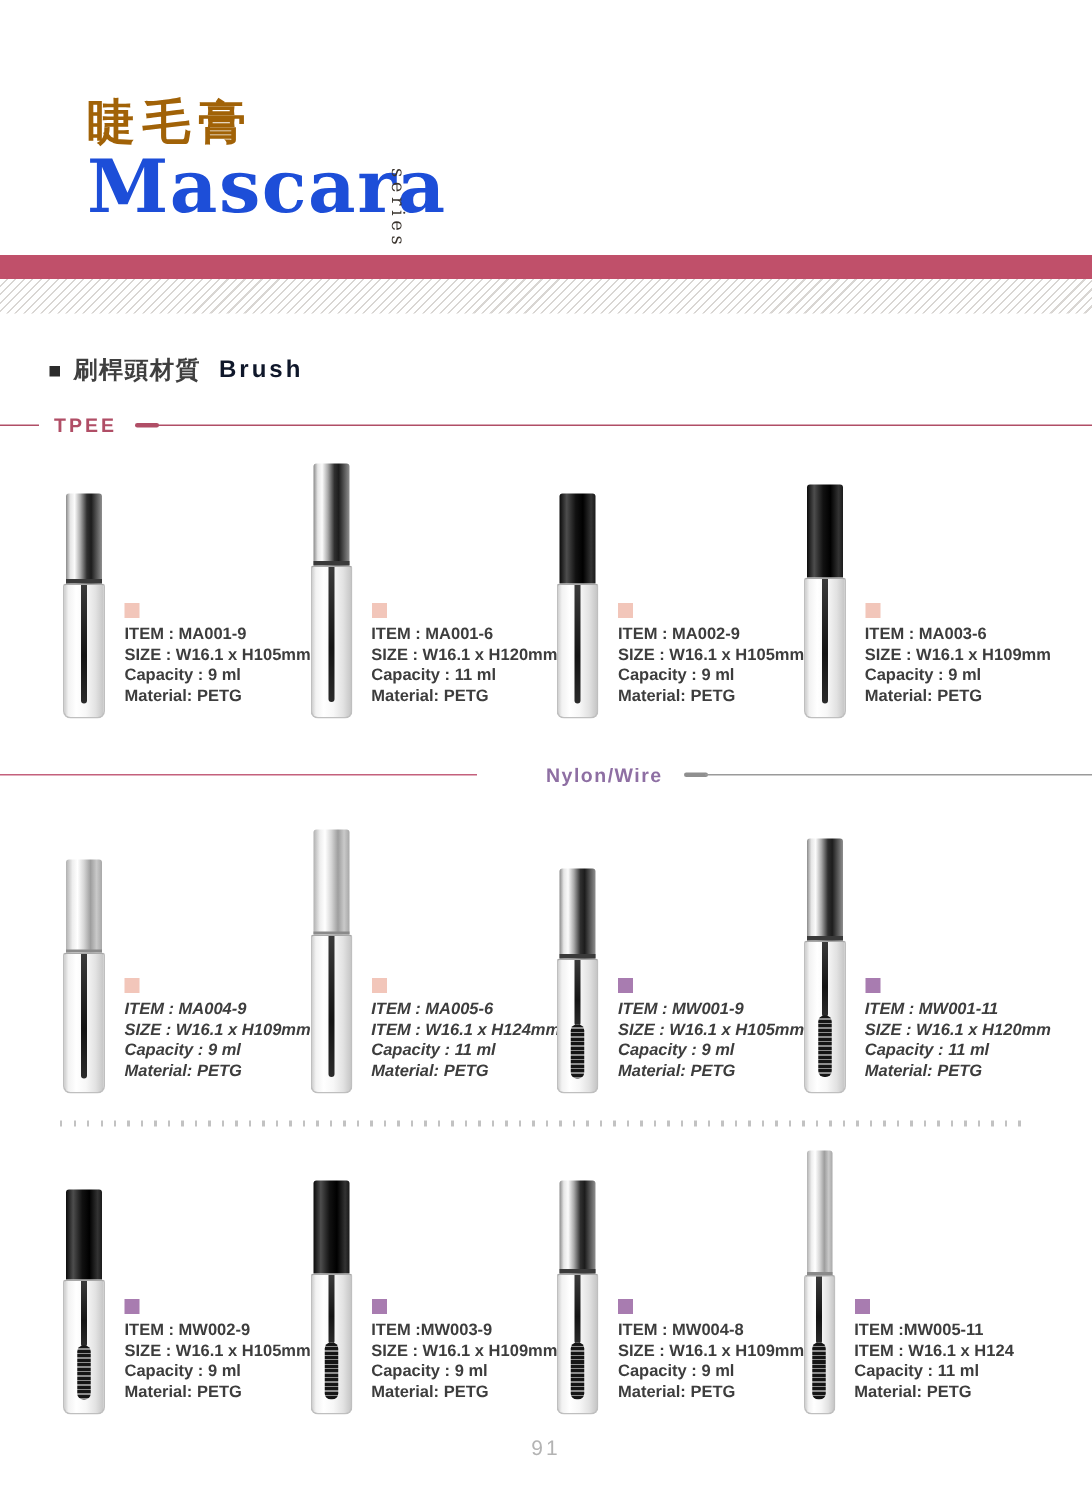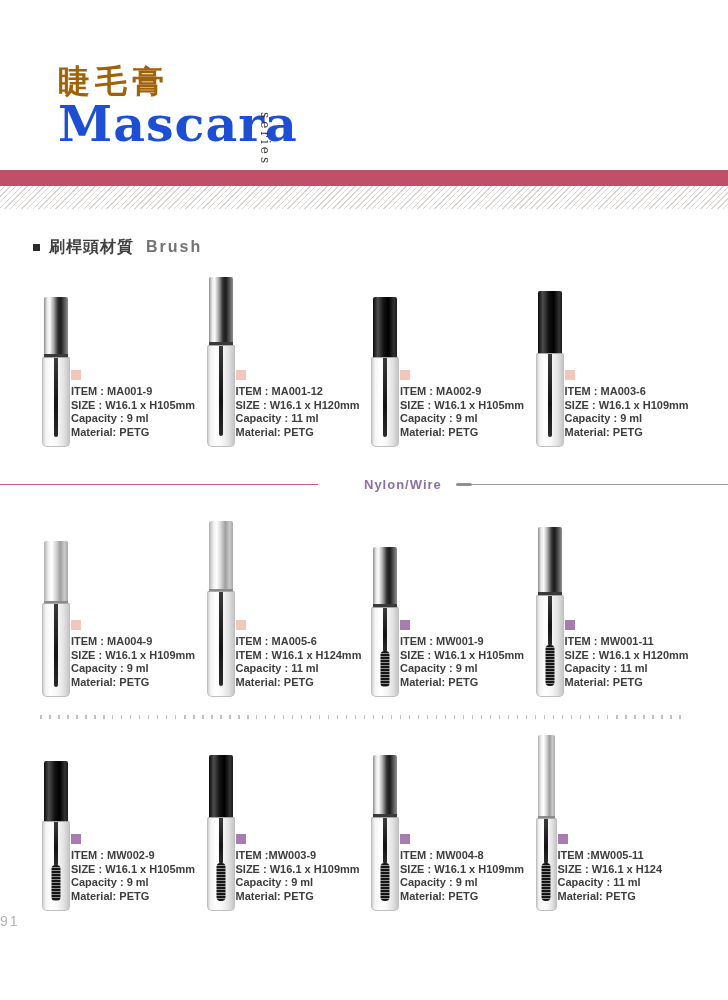--- a/index.html
+++ b/index.html
@@ -13,42 +13,42 @@
   .title-en  { font-family:"DejaVu Serif","Liberation Serif",serif; font-size:49px; font-weight:700; color:#1d4ed8; line-height:1.05; letter-spacing:1px; }
   .series-label { position:absolute; left:272px; top:112px; font-family:"DejaVu Serif","Liberation Serif",serif; font-size:12px; letter-spacing:3px; color:#3a342e; transform:rotate(90deg); transform-origin:left top; white-space:nowrap; }
 
   .bar-maroon { height:16px; background:#c0506a; }
   .bar-stripes { height:23px; background:repeating-linear-gradient(135deg,#ffffff 0 3px,#d9d6d3 3px 4px); }
 
   
   .section-heading { margin:26px 0 0 33px; height:24px; display:flex; align-items:center; }
   .bullet-sq { width:7px; height:7px; background:#2b2b2b; margin-right:9px; }
   .heading-cjk { font-size:16px; font-weight:700; color:#3f3f3f; letter-spacing:1px; }
-  .heading-en { font-size:16px; font-weight:700; color:#737373; letter-spacing:2px; margin-left:12px; }
+  .heading-en { font-size:16px; font-weight:700; color:#0f172a; letter-spacing:2px; margin-left:12px; }
 
   
   .tpee-divider { margin-top:16px; height:16px; display:flex; align-items:center; }
   .tpee-dash { width:26px; height:1px; background:#b04e66; }
   .tpee-label { margin:0 12px 0 10px; font-size:13px; font-weight:700; color:#b04e66; letter-spacing:2px; }
   .arrow-tail { width:16px; height:3px; border-radius:2px; background:#b04e66; margin-right:-2px; }
   .tpee-line { flex:1; height:1px; background:#b04e66; }
 
   .nylon-divider { margin-top:28px; height:18px; display:flex; align-items:center;justify-content:center; }
   .nylon-left { width:318px; height:1px; background:#c4607c; }
   .nylon-label { margin:0 14px 0 46px; font-size:13px; font-weight:700; color:#8e6fa3; letter-spacing:1px; }
   .arrow-tail-gray { width:16px; height:3px; border-radius:2px; background:#8f8f8f; margin-right:-2px; }
   .nylon-line { flex:1; height:1px; background:#9a9a9a; }
 
   .dotted-sep { margin:18px auto 0 auto; width:648px; height:4px;
     background:repeating-linear-gradient(90deg,#c2c2c2 0 1.5px,transparent 1.5px 9px); }
 
   
   .prod-row { display:grid; grid-template-columns:repeat(4,1fr); padding:0 28px 0 42px; }
   .row-1 { margin-top:12px; height:176px; }
-  .row-2 { margin-top:24px; height:180px; }
+  .row-2 { margin-top:24px; height:180px;font-style:italic; }
   .row-3 { margin-top:12px; height:180px; }
   .card { display:flex; align-items:flex-end; height:100%; }
 
   
   .bottle { display:flex; flex-direction:column; align-items:center; flex:0 0 auto; }
   .b-h105 { height:150px; } .b-h109 { height:156px; } .b-h120 { height:170px; } .b-h124 { height:176px; }
   .cap { width:24px; height:40%; position:relative; border-radius:2px 2px 0 0; }
   .cap-silver { background:linear-gradient(90deg,#8a8a8a 0%,#e6e6e6 12%,#fbfbfb 24%,#a9a9a9 40%,#303030 58%,#1c1c1c 70%,#555 85%,#8f8f8f 100%); }
   .cap-silver::after { content:""; position:absolute; bottom:0; left:0; right:0; height:3px; background:#3a3a3a; }
   .cap-bright { background:linear-gradient(90deg,#b0b0b0 0%,#eeeeee 18%,#ffffff 32%,#d5d5d5 50%,#9e9e9e 68%,#c9c9c9 85%,#a8a8a8 100%); }
@@ -58,48 +58,54 @@
     background:linear-gradient(90deg,#cfcfcf 0%,#f2f2f2 10%,#ffffff 30%,#f7f7f7 55%,#e2e2e2 80%,#c6c6c6 100%); }
   .wand { position:absolute; top:0; left:50%; transform:translateX(-50%); width:4px; height:90%;
     background:linear-gradient(180deg,#3a3a3a 0%,#141414 60%,#2a2a2a 100%); border-radius:0 0 2px 2px; }
   .wire .wand { height:50%; }
   .brush { position:absolute; top:49%; left:50%; transform:translateX(-50%); width:9px; height:41%; border-radius:4px;
     background:repeating-linear-gradient(180deg,#151515 0 2px,#8d8d8d 2px 3px); }
   .slim .cap { width:17px; height:47%; }
   .slim .bbody { width:21px; }
 
   
-  .info { margin-left:1px; margin-bottom:8px; width:114px; }
+  .info { margin-left:13px; margin-bottom:8px; width:114px; }
   .sq { width:10px; height:10px; margin-bottom:5px; }
   .sq-pink { background:#f2c6ba; }
   .sq-purple { background:#a87cb0; }
   .iline { font-size:11px; font-weight:700; color:#3d3d3d; line-height:13.5px; white-space:nowrap; }
 
   
-  .page-number { margin-top:2px; font-size:14px; color:#b3b3b3; letter-spacing:2px; }
+  .page-number { margin-top:14px; text-align:center; font-size:14px; color:#b3b3b3; letter-spacing:2px; }
 </style>
 </head>
 <body>
 
 <div class="page">
 
   <div class="header">
     <div class="title-cjk">睫毛膏</div>
     <div class="title-en">Mascara</div>
     <div class="series-label">series</div>
   </div>
   <div class="bar-maroon"></div>
   <div class="bar-stripes"></div>
 
   <div class="section-heading">
     <span class="bullet-sq"></span>
     <span class="heading-cjk">刷桿頭材質</span>
     <span class="heading-en">Brush</span>
   </div>
 
+  <div class="tpee-divider">
+    <span class="tpee-dash"></span>
+    <span class="tpee-label">TPEE</span>
+    <span class="arrow-tail"></span>
+    <span class="tpee-line"></span>
+  </div>
 
   <div class="prod-row row-1">
 
     <div class="card">
       <div class="bottle b-h105">
         <div class="cap cap-silver"></div>
         <div class="bbody">
           <div class="wand"></div>
         </div>
       </div>
@@ -114,21 +120,21 @@
 
     <div class="card">
       <div class="bottle b-h120">
         <div class="cap cap-silver"></div>
         <div class="bbody">
           <div class="wand"></div>
         </div>
       </div>
       <div class="info">
         <div class="sq sq-pink"></div>
-        <div class="iline">ITEM : MA001-12</div>
+        <div class="iline">ITEM : MA001-6</div>
         <div class="iline">SIZE : W16.1 x H120mm</div>
         <div class="iline">Capacity : 11 ml</div>
         <div class="iline">Material: PETG</div>
       </div>
     </div>
 
     <div class="card">
       <div class="bottle b-h105">
         <div class="cap cap-black"></div>
         <div class="bbody">
@@ -296,21 +302,21 @@
       <div class="bottle b-h124 wire slim">
         <div class="cap cap-bright"></div>
         <div class="bbody">
           <div class="wand"></div>
           <div class="brush"></div>
         </div>
       </div>
       <div class="info">
         <div class="sq sq-purple"></div>
         <div class="iline">ITEM :MW005-11</div>
-        <div class="iline">SIZE : W16.1 x H124</div>
+        <div class="iline">ITEM : W16.1 x H124</div>
         <div class="iline">Capacity : 11 ml</div>
         <div class="iline">Material: PETG</div>
       </div>
     </div>
   </div>
 
   <div class="page-number">91</div>
 
 </div>
 

